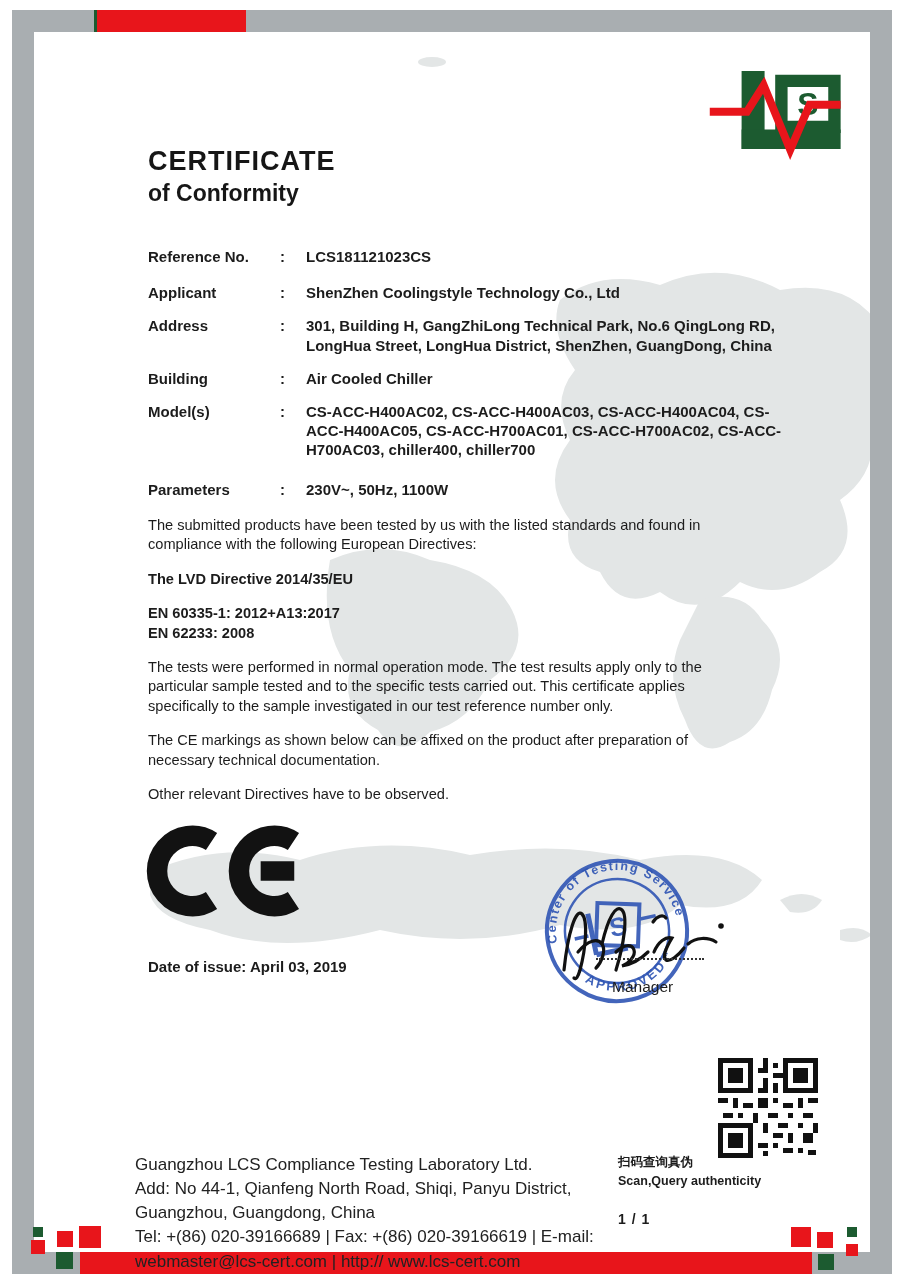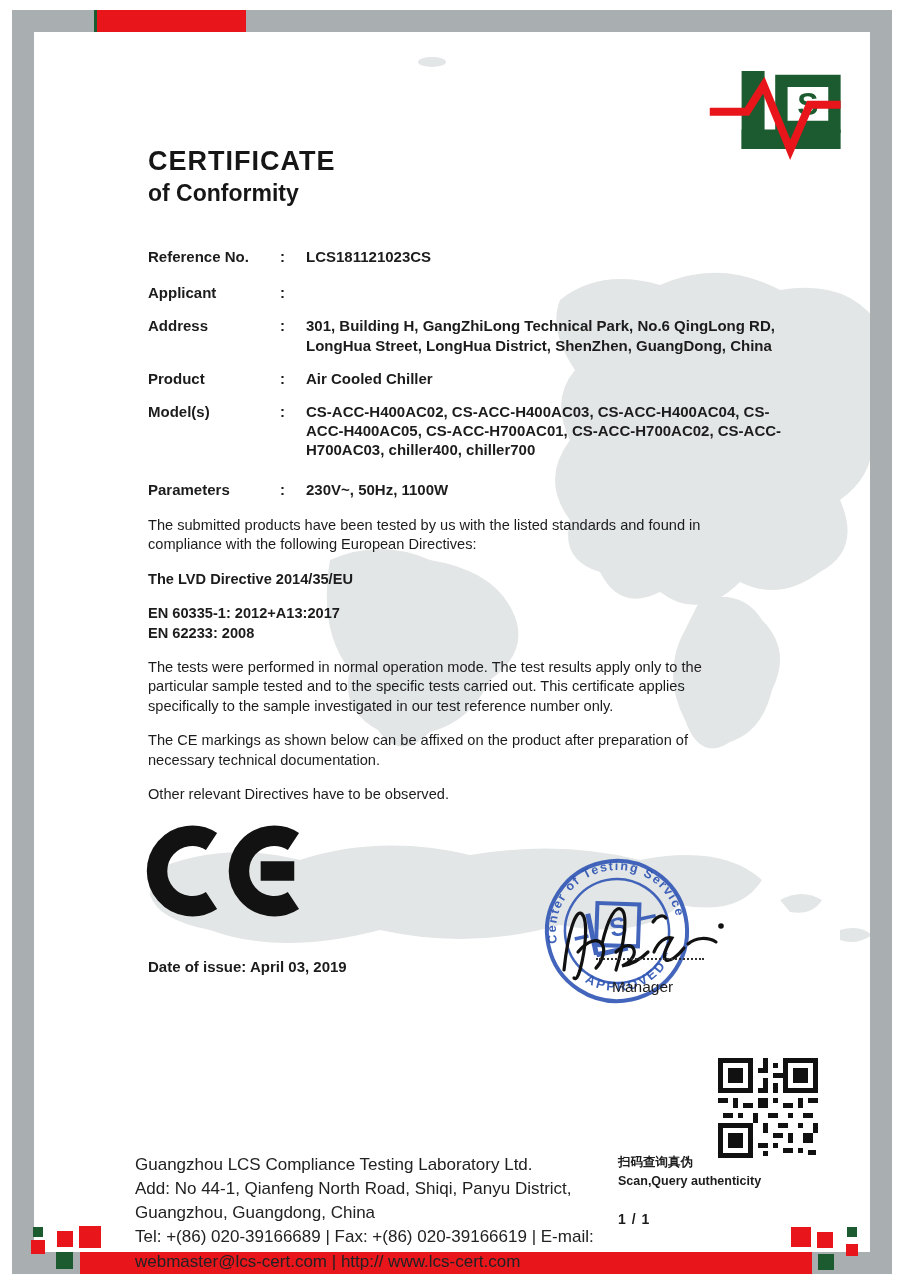--- a/index.html
+++ b/index.html
@@ -88,28 +88,29 @@
 
 <div class="abs fields" style="left:148px;top:247px;">
   <div class="field-row" style="margin-bottom:17px;">
     <span class="lbl">Reference No.</span>
     <span class="colon">:</span>
     <span class="val">LCS181121023CS</span>
   </div>
   <div class="field-row">
     <span class="lbl">Applicant</span>
     <span class="colon">:</span>
+    <span class="val">ShenZhen Coolingstyle Technology Co., Ltd</span>
   </div>
   <div class="field-row">
     <span class="lbl">Address</span>
     <span class="colon">:</span>
     <span class="val">301, Building H, GangZhiLong Technical Park, No.6 QingLong RD, LongHua Street, LongHua District, ShenZhen, GuangDong, China</span>
   </div>
   <div class="field-row">
-    <span class="lbl">Product</span>
+    <span class="lbl">Building</span>
     <span class="colon">:</span>
     <span class="val">Air Cooled Chiller</span>
   </div>
   <div class="field-row gap-lg">
     <span class="lbl">Model(s)</span>
     <span class="colon">:</span>
     <span class="val">CS-ACC-H400AC02, CS-ACC-H400AC03, CS-ACC-H400AC04, CS-ACC-H400AC05, CS-ACC-H700AC01, CS-ACC-H700AC02, CS-ACC-H700AC03, chiller400, chiller700</span>
   </div>
   <div class="field-row">
     <span class="lbl">Parameters</span>

